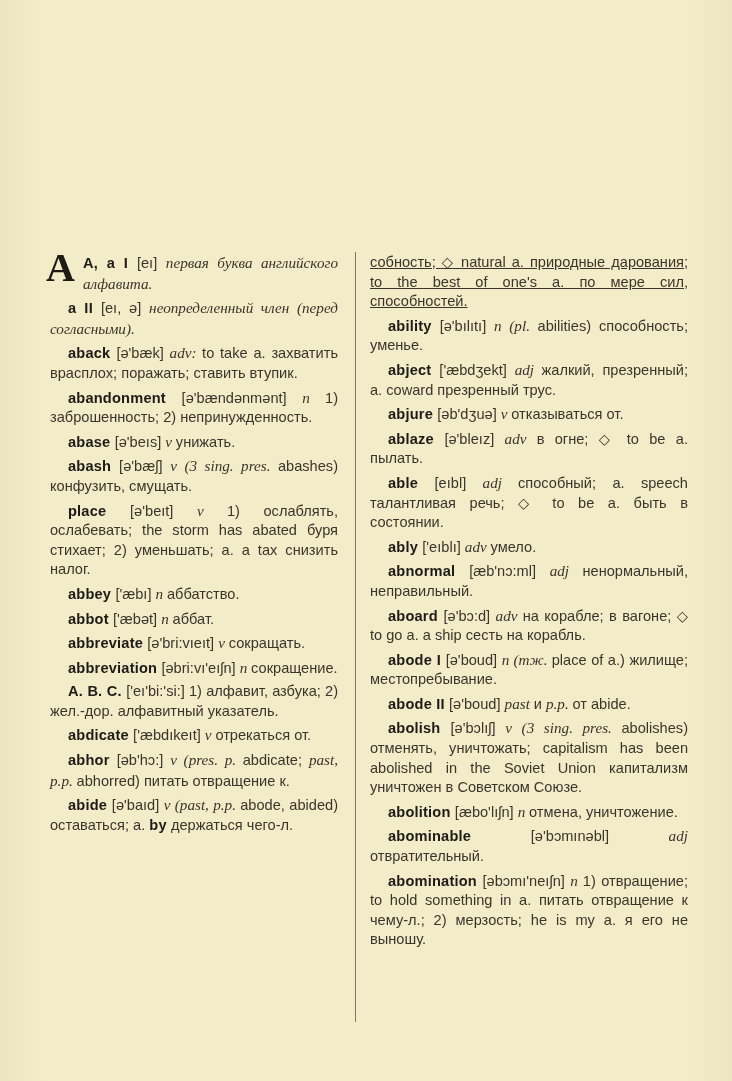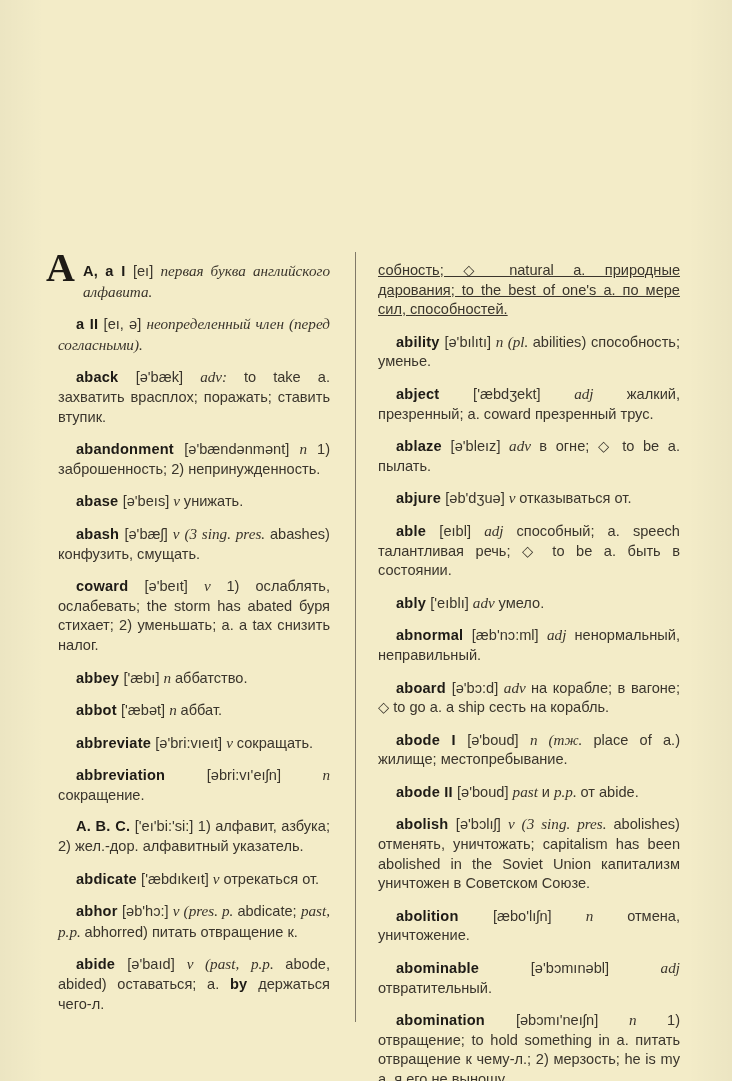--- a/index.html
+++ b/index.html
@@ -21,21 +21,21 @@
       font-size: 14.6px; line-height: 19.6px;
       text-align: justify;
       color: #3a352c;
     }
     .col-left  { left: 46px;  width: 296px; }
     .col-right { left: 366px; width: 326px; }
     .divider {
       position: absolute; left: 355px; top: 252px; width: 1px; height: 770px;
       background: #5a5348; opacity: 0.75;
     }
-    .entry { margin: 12px; text-indent: 18px; }
+    .entry { margin: 4px; text-indent: 18px; }
     .entry.cont { text-indent: 0; text-decoration: underline; }
     .hw { font-weight: bold; color: #1e1b16; letter-spacing: 0.2px; }
     .tr { color: #3a352c; }
     .it { font-style: italic; font-family: "Liberation Serif", "DejaVu Serif", serif; font-size: 15.2px; }
     .dropcap {
       float: left;
       font-family: "Liberation Serif", "DejaVu Serif", serif;
       font-weight: bold; font-size: 40px; line-height: 34px;
       margin: 2px 8px 0 0; color: #1e1b16;
     }
@@ -47,39 +47,39 @@
 <div class="page-shade"></div>
 
 <div class="column col-left" id="col-left">
   <span class="dropcap">A</span>
 <p class="entry first-entry"><span class="hw">A, a I </span><span class="tr">[eı] </span><span class="it">первая буква английского алфавита.</span></p>
     <p class="entry"><span class="hw">a II </span><span class="tr">[eı, ə] </span><span class="it">неопределенный член (перед согласными).</span></p>
     <p class="entry"><span class="hw">aback </span><span class="tr">[ə'bæk] </span><span class="it">adv: </span><span class="tr">to take a. захватить врасплох; поражать; ставить втупик.</span></p>
     <p class="entry"><span class="hw">abandonment </span><span class="tr">[ə'bændənmənt] </span><span class="it">n </span><span class="tr">1) заброшенность; 2) непринужденность.</span></p>
     <p class="entry"><span class="hw">abase </span><span class="tr">[ə'beıs] </span><span class="it">v </span><span class="tr">унижать.</span></p>
     <p class="entry"><span class="hw">abash </span><span class="tr">[ə'bæʃ] </span><span class="it">v (3 sing. pres. </span><span class="tr">abashes) конфузить, смущать.</span></p>
-    <p class="entry"><span class="hw">coward </span><span class="tr">[ə'beıt] </span><span class="it">v </span><span class="tr">1) ослаблять, ослабевать; the storm has abated буря стихает; 2) уменьшать; a. a tax снизить налог.</span></p>
+    <p class="entry"><span class="hw">place </span><span class="tr">[ə'beıt] </span><span class="it">v </span><span class="tr">1) ослаблять, ослабевать; the storm has abated буря стихает; 2) уменьшать; a. a tax снизить налог.</span></p>
     <p class="entry"><span class="hw">abbey </span><span class="tr">['æbı] </span><span class="it">n </span><span class="tr">аббатство.</span></p>
     <p class="entry"><span class="hw">abbot </span><span class="tr">['æbət] </span><span class="it">n </span><span class="tr">аббат.</span></p>
     <p class="entry"><span class="hw">abbreviate </span><span class="tr">[ə'bri:vıeıt] </span><span class="it">v </span><span class="tr">сокращать.</span></p>
     <p class="entry"><span class="hw">abbreviation </span><span class="tr">[əbri:vı'eıʃn] </span><span class="it">n </span><span class="tr">сокращение.</span></p>
     <p class="entry"><span class="hw">A. B. C. </span><span class="tr">['eı'bi:'si:] 1) алфавит, азбука; 2) </span><span class="tr">жел.-дор. </span><span class="tr">алфавитный указатель.</span></p>
     <p class="entry"><span class="hw">abdicate </span><span class="tr">['æbdıkeıt] </span><span class="it">v </span><span class="tr">отрекаться от.</span></p>
     <p class="entry"><span class="hw">abhor </span><span class="tr">[əb'hɔ:] </span><span class="it">v (pres. p. </span><span class="tr">abdicate; </span><span class="it">past, p.p. </span><span class="tr">abhorred) питать отвращение к.</span></p>
     <p class="entry"><span class="hw">abide </span><span class="tr">[ə'baıd] </span><span class="it">v (past, p.p. </span><span class="tr">abode, abided) оставаться; a. </span><span class="hw">by </span><span class="tr">держаться чего-л.</span></p>
   </div>
 
 <div class="divider"></div>
 
 <div class="column col-right" id="col-right">
     <p class="entry cont"><span class="tr">собность; ◇ natural a. природные дарования; to the best of one's a. по мере сил, способностей.</span></p>
     <p class="entry"><span class="hw">ability </span><span class="tr">[ə'bılıtı] </span><span class="it">n (pl. </span><span class="tr">abilities) способность; уменье.</span></p>
     <p class="entry"><span class="hw">abject </span><span class="tr">['æbdʒekt] </span><span class="it">adj </span><span class="tr">жалкий, презренный; a. coward презренный трус.</span></p>
+    <p class="entry"><span class="hw">abjure </span><span class="tr">[əb'dʒuə] </span><span class="it">v </span><span class="tr">отказываться от.</span></p>
     <p class="entry"><span class="hw">ablaze </span><span class="tr">[ə'bleız] </span><span class="it">adv </span><span class="tr">в огне; ◇ to be a. пылать.</span></p>
-    <p class="entry"><span class="hw">abjure </span><span class="tr">[əb'dʒuə] </span><span class="it">v </span><span class="tr">отказываться от.</span></p>
     <p class="entry"><span class="hw">able </span><span class="tr">[eıbl] </span><span class="it">adj </span><span class="tr">способный; a. speech талантливая речь; ◇ to be a. быть в состоянии.</span></p>
     <p class="entry"><span class="hw">ably </span><span class="tr">['eıblı] </span><span class="it">adv </span><span class="tr">умело.</span></p>
     <p class="entry"><span class="hw">abnormal </span><span class="tr">[æb'nɔ:ml] </span><span class="it">adj </span><span class="tr">ненормальный, неправильный.</span></p>
     <p class="entry"><span class="hw">aboard </span><span class="tr">[ə'bɔ:d] </span><span class="it">adv </span><span class="tr">на корабле; в вагоне; ◇ to go a. a ship сесть на корабль.</span></p>
     <p class="entry"><span class="hw">abode I </span><span class="tr">[ə'boud] </span><span class="it">n (тж. </span><span class="tr">place of a.) жилище; местопребывание.</span></p>
     <p class="entry"><span class="hw">abode II </span><span class="tr">[ə'boud] </span><span class="it">past </span><span class="tr">и </span><span class="it">p.p. </span><span class="tr">от abide.</span></p>
     <p class="entry"><span class="hw">abolish </span><span class="tr">[ə'bɔlıʃ] </span><span class="it">v (3 sing. pres. </span><span class="tr">abolishes) отменять, уничтожать; capitalism has been abolished in the Soviet Union капитализм уничтожен в Советском Союзе.</span></p>
     <p class="entry"><span class="hw">abolition </span><span class="tr">[æbo'lıʃn] </span><span class="it">n </span><span class="tr">отмена, уничтожение.</span></p>
     <p class="entry"><span class="hw">abominable </span><span class="tr">[ə'bɔmınəbl] </span><span class="it">adj </span><span class="tr">отвратительный.</span></p>
     <p class="entry"><span class="hw">abomination </span><span class="tr">[əbɔmı'neıʃn] </span><span class="it">n </span><span class="tr">1) отвращение; to hold something in a. питать отвращение к чему-л.; 2) мерзость; he is my a. я его не выношу.</span></p>

